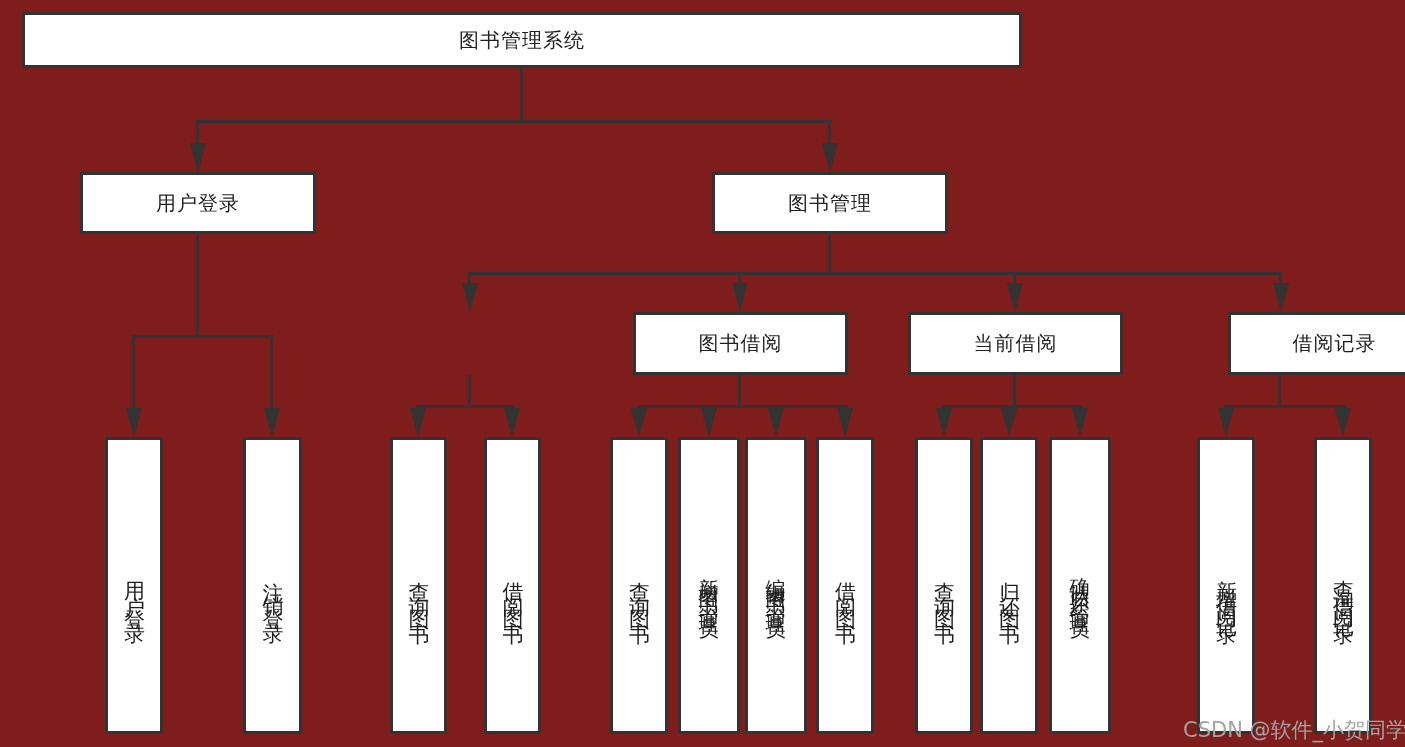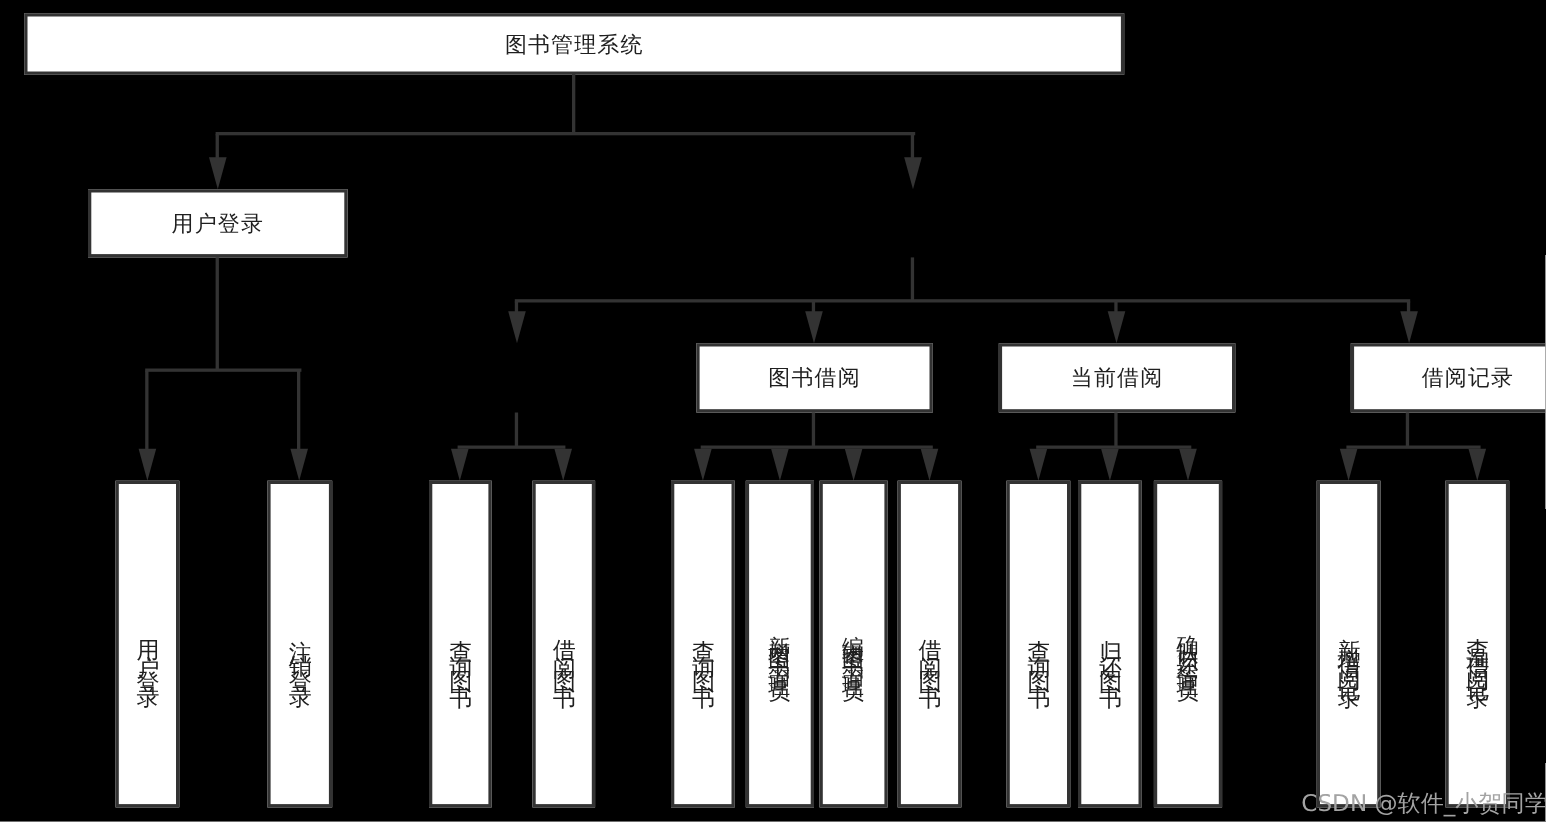--- a/index.html
+++ b/index.html
@@ -1,20 +1,20 @@
 <!DOCTYPE html>
 <html><head>
 <meta charset="utf-8">
 <style>
   html, body { margin: 0; padding: 0; background: #ffffff; }
   .stage {
     position: relative;
     width: 1405px;
     height: 747px;
-    background: #000000;
+    background: #7f1d1d;
     font-family: "DejaVu Sans", "Liberation Sans", sans-serif;
     color: #1f1f1f;
     overflow: hidden;
   }
   .box {
     position: absolute;
     box-sizing: border-box;
     border: 3px solid #333333;
     background: #ffffff;
     display: flex;
@@ -61,20 +61,23 @@
 
   <div class="line" style="left:520px; top:67px; width:3px; height:54px;"></div>
   <div class="line" style="left:196px; top:120px; width:636px; height:3px;"></div>
   <div class="line" style="left:196px; top:122px; width:3px; height:24px;"></div>
   <div class="line" style="left:828px; top:122px; width:3px; height:24px;"></div>
   <div class="arrow" style="left:190px; top:143px;"></div>
   <div class="arrow" style="left:822px; top:143px;"></div>
 
   <div class="box" style="left:80px; top:172px; width:236px; height:62px;">
     <span class="hlabel">用户登录</span>
+  </div>
+  <div class="box" style="left:712px; top:172px; width:236px; height:62px;">
+    <span class="hlabel">图书管理</span>
   </div>
 
   <div class="line" style="left:196px; top:234px; width:3px; height:103px;"></div>
   <div class="line" style="left:132px; top:335px; width:142px; height:3px;"></div>
   <div class="line" style="left:132px; top:337px; width:3px; height:73px;"></div>
   <div class="line" style="left:270px; top:337px; width:3px; height:73px;"></div>
   <div class="arrow" style="left:126px; top:408px;"></div>
   <div class="arrow" style="left:264px; top:408px;"></div>
 
   <div class="line" style="left:828px; top:234px; width:3px; height:40px;"></div>

